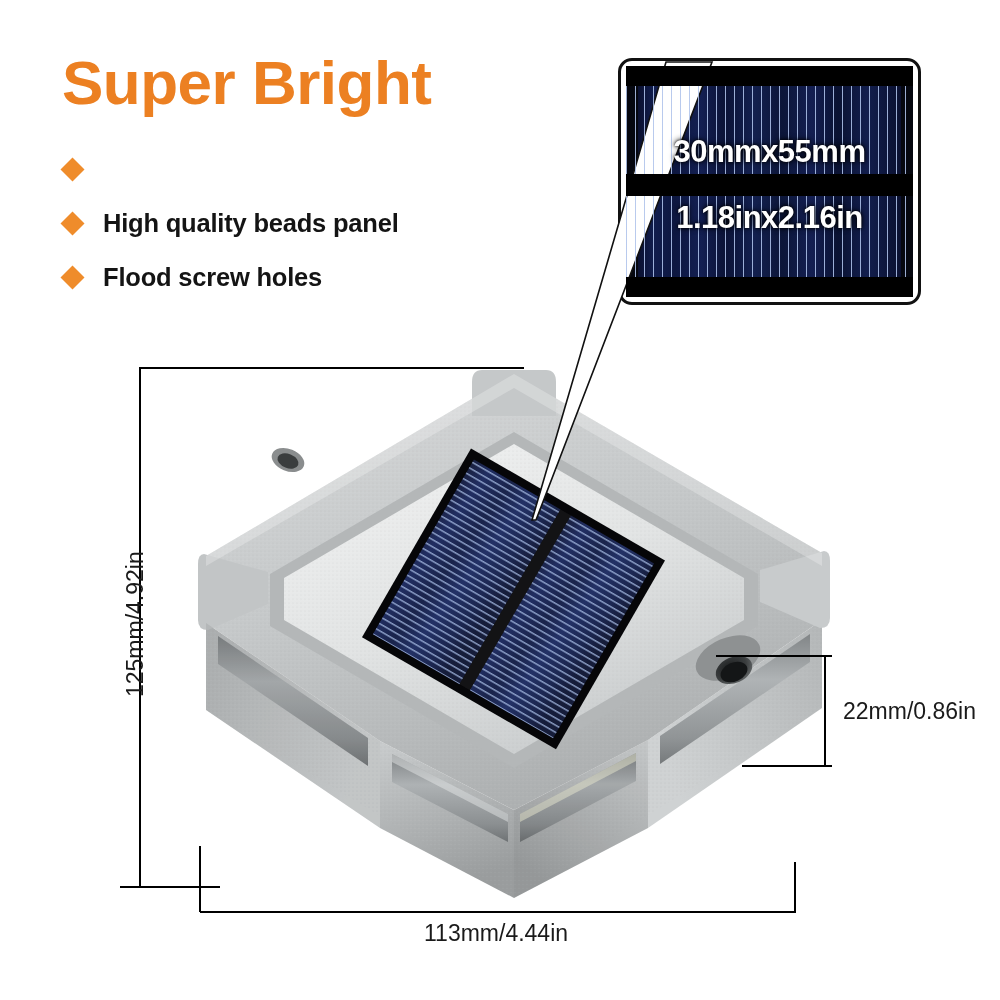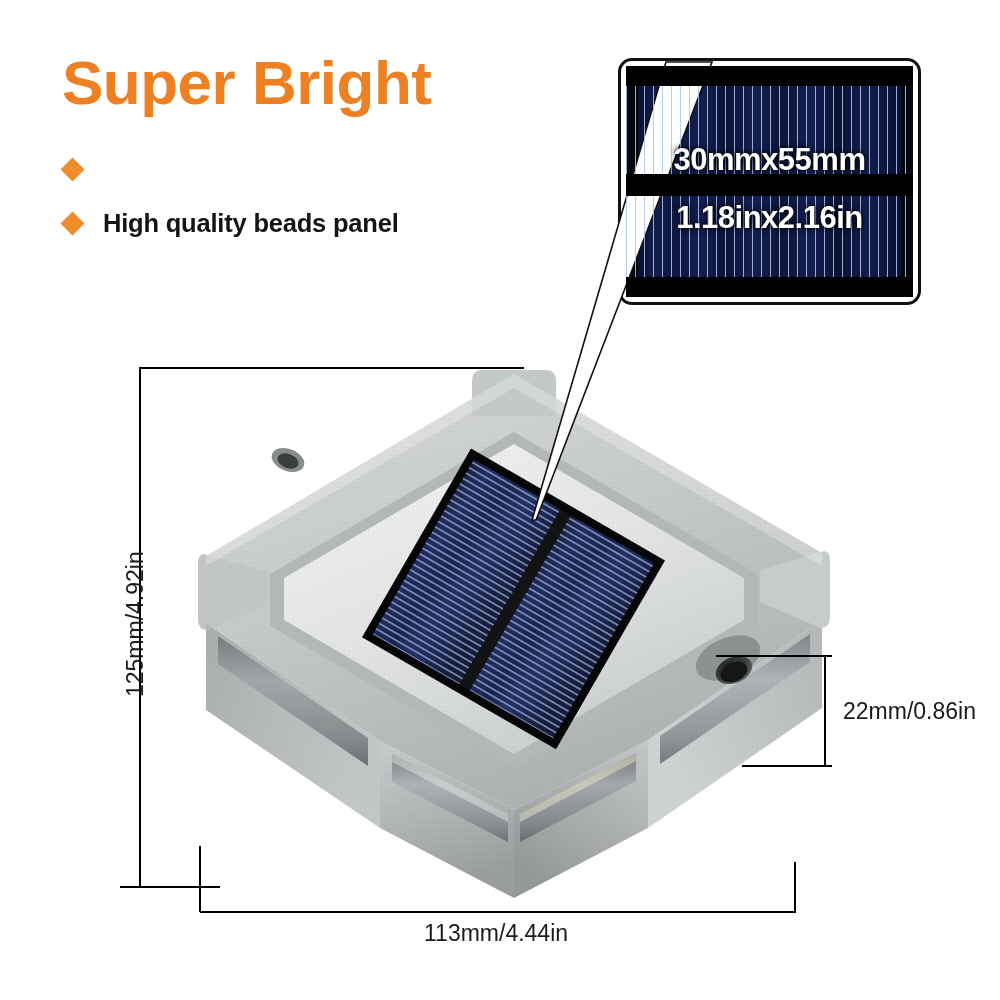--- a/index.html
+++ b/index.html
@@ -37,21 +37,21 @@
                #0a1030 0%,#111d4d 6%,#0d1740 14%,#131f52 24%,#0b1337 33%,
                #13204f 44%,#0c1639 55%,#141f52 66%,#0a1232 76%,#121e4d 87%,#0a1030 100%);
              z-index:2;}
   .grid{position:absolute;inset:0;z-index:3;
         background-image:repeating-linear-gradient(90deg,
           rgba(175,195,235,.88) 0px,rgba(175,195,235,.88) 1.2px,
           rgba(0,0,0,0) 1.2px,rgba(0,0,0,0) 9px);}
   .inset-caption{position:absolute;left:0;right:0;z-index:6;text-align:center;
                  color:#fff;font-weight:bold;font-size:31px;letter-spacing:-0.5px;
                  text-shadow:0 0 3px #000,0 0 6px #000;white-space:nowrap;}
-  .cap1{top:76px;}
+  .cap1{top:68px;}
   .cap2{top:134px;}
 
   
   .cone{position:absolute;left:0;top:0;width:1000px;height:1000px;
         pointer-events:none;z-index:3;}
 
   
   .product{position:absolute;left:196px;top:358px;width:636px;height:540px;z-index:2;}
 
   
@@ -72,20 +72,24 @@
 
     <div class="bullet-row">
       <span class="bullet-mark"></span>
     </div>
 
     <div class="bullet-row">
       <span class="bullet-mark"></span>
       <span class="bullet-text">High quality beads panel</span>
     </div>
 
+    <div class="bullet-row">
+      <span class="bullet-mark"></span>
+      <span class="bullet-text">Flood screw holes</span>
+    </div>
 
   </div>
 
   <svg class="cone" viewBox="0 0 1000 1000">
     <polygon points="666,62 712,62 536,520 532,520" fill="#ffffff" stroke="#111111" stroke-width="1.6"></polygon>
   </svg>
 
   <svg class="product" viewBox="0 0 636 540">
     <defs>
       <linearGradient id="gTopFace" x1="0" y1="0" x2="0.45" y2="1">

